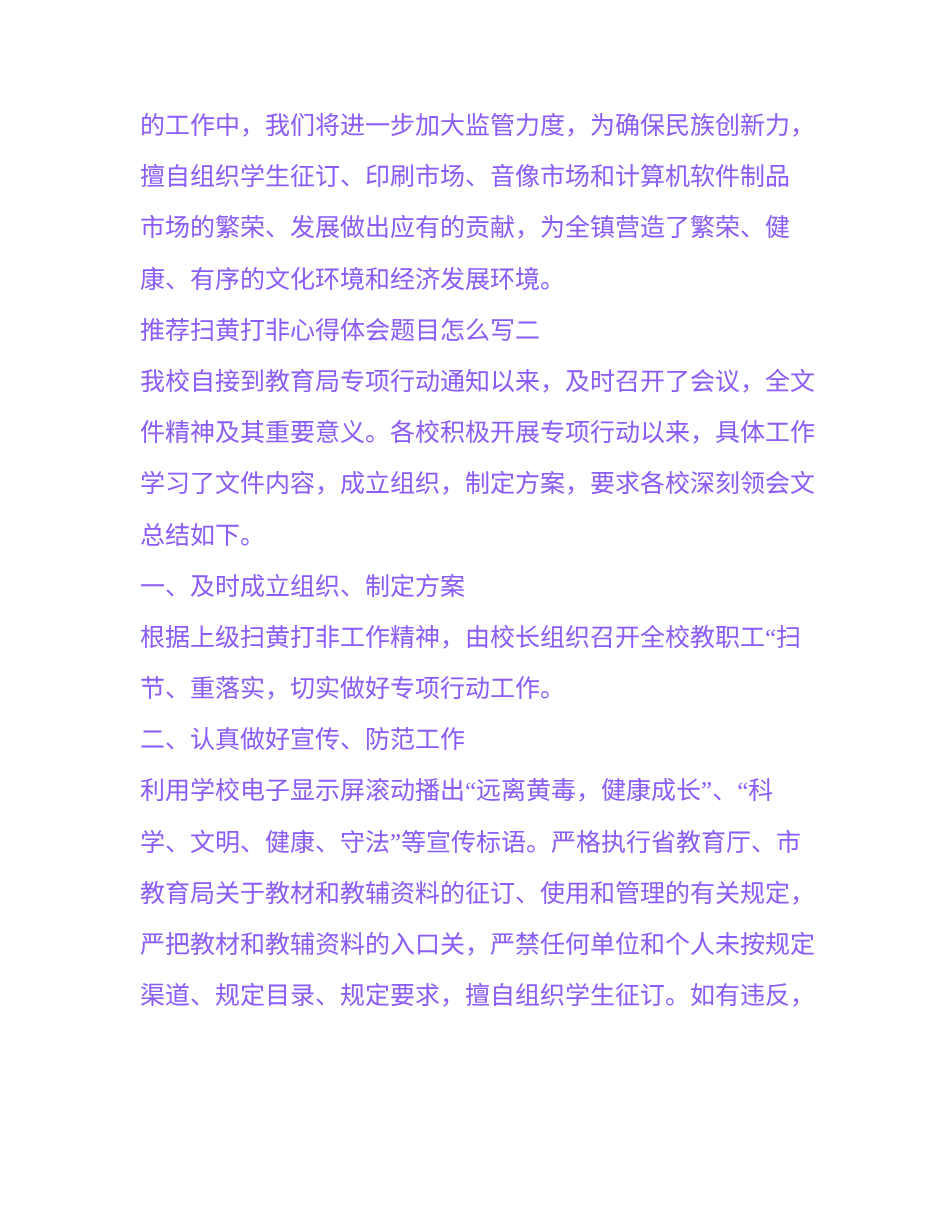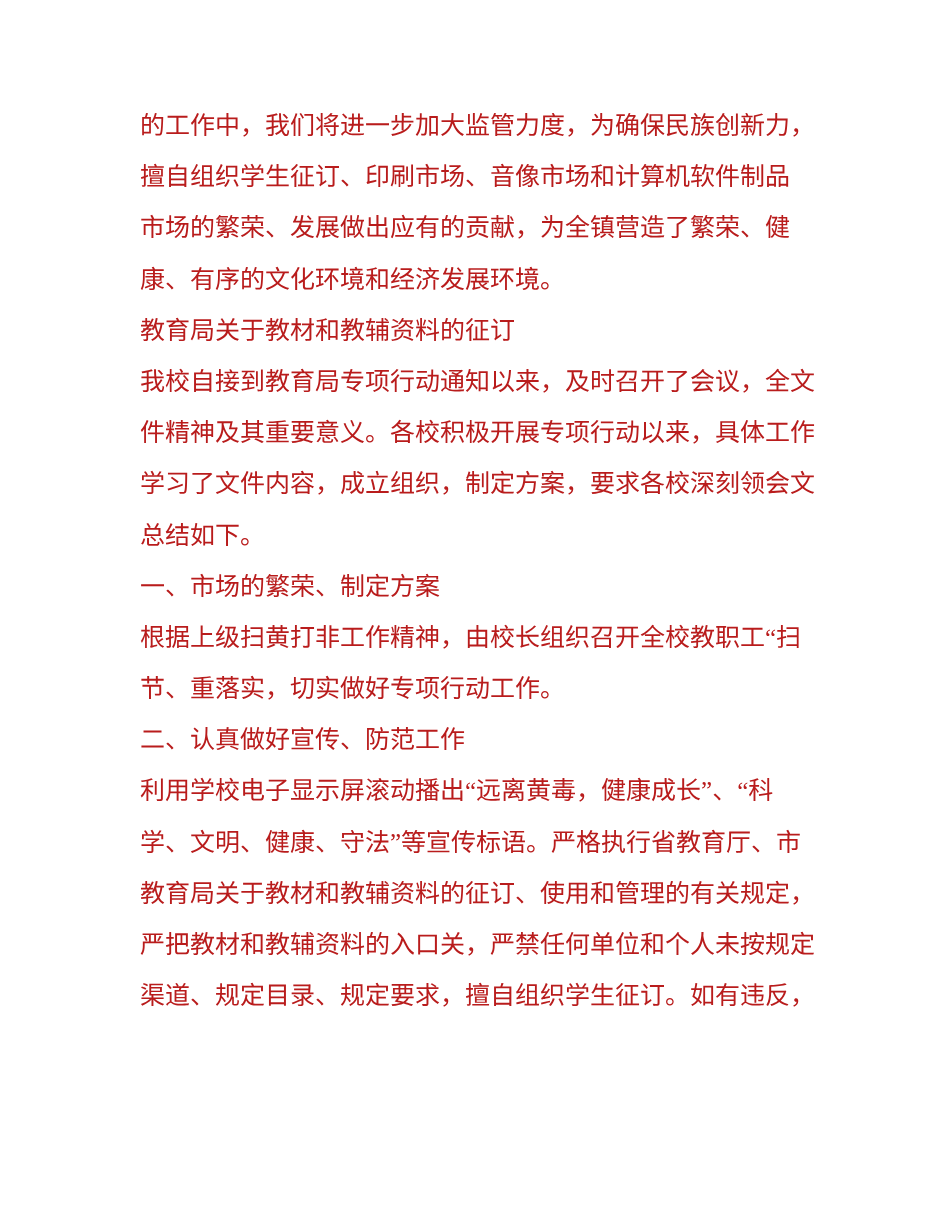--- a/index.html
+++ b/index.html
@@ -13,47 +13,47 @@
     height: 1229px;
     background: #ffffff;
     overflow: hidden;
     font-family: "Liberation Serif", "DejaVu Serif", serif;
   }
   .text-block {
     position: absolute;
     left: 140px;
     top: 100px;
     width: 695px;
-    color: #b91c1c;
+    color: #8b5cf6;
     font-size: 25px;
     font-weight: 400;
     -webkit-font-smoothing: antialiased;
   }
   .line {
     height: 51.2px;
     line-height: 51.2px;
     white-space: nowrap;
     letter-spacing: 0px;
   }
 </style>
 </head>
 <body>
 
 <div class="page">
   <div class="text-block">
     <div class="line">的工作中，我们将进一步加大监管力度，为确保民族创新力，</div>
     <div class="line">擅自组织学生征订、印刷市场、音像市场和计算机软件制品</div>
     <div class="line">市场的繁荣、发展做出应有的贡献，为全镇营造了繁荣、健</div>
     <div class="line">康、有序的文化环境和经济发展环境。</div>
-    <div class="line">教育局关于教材和教辅资料的征订</div>
+    <div class="line">推荐扫黄打非心得体会题目怎么写二</div>
     <div class="line">我校自接到教育局专项行动通知以来，及时召开了会议，全文</div>
     <div class="line">件精神及其重要意义。各校积极开展专项行动以来，具体工作</div>
     <div class="line">学习了文件内容，成立组织，制定方案，要求各校深刻领会文</div>
     <div class="line">总结如下。</div>
-    <div class="line">一、市场的繁荣、制定方案</div>
+    <div class="line">一、及时成立组织、制定方案</div>
     <div class="line">根据上级扫黄打非工作精神，由校长组织召开全校教职工“扫</div>
     <div class="line">节、重落实，切实做好专项行动工作。</div>
     <div class="line">二、认真做好宣传、防范工作</div>
     <div class="line">利用学校电子显示屏滚动播出“远离黄毒，健康成长”、“科</div>
     <div class="line">学、文明、健康、守法”等宣传标语。严格执行省教育厅、市</div>
     <div class="line">教育局关于教材和教辅资料的征订、使用和管理的有关规定，</div>
     <div class="line">严把教材和教辅资料的入口关，严禁任何单位和个人未按规定</div>
     <div class="line">渠道、规定目录、规定要求，擅自组织学生征订。如有违反，</div>
   </div>
 </div>

